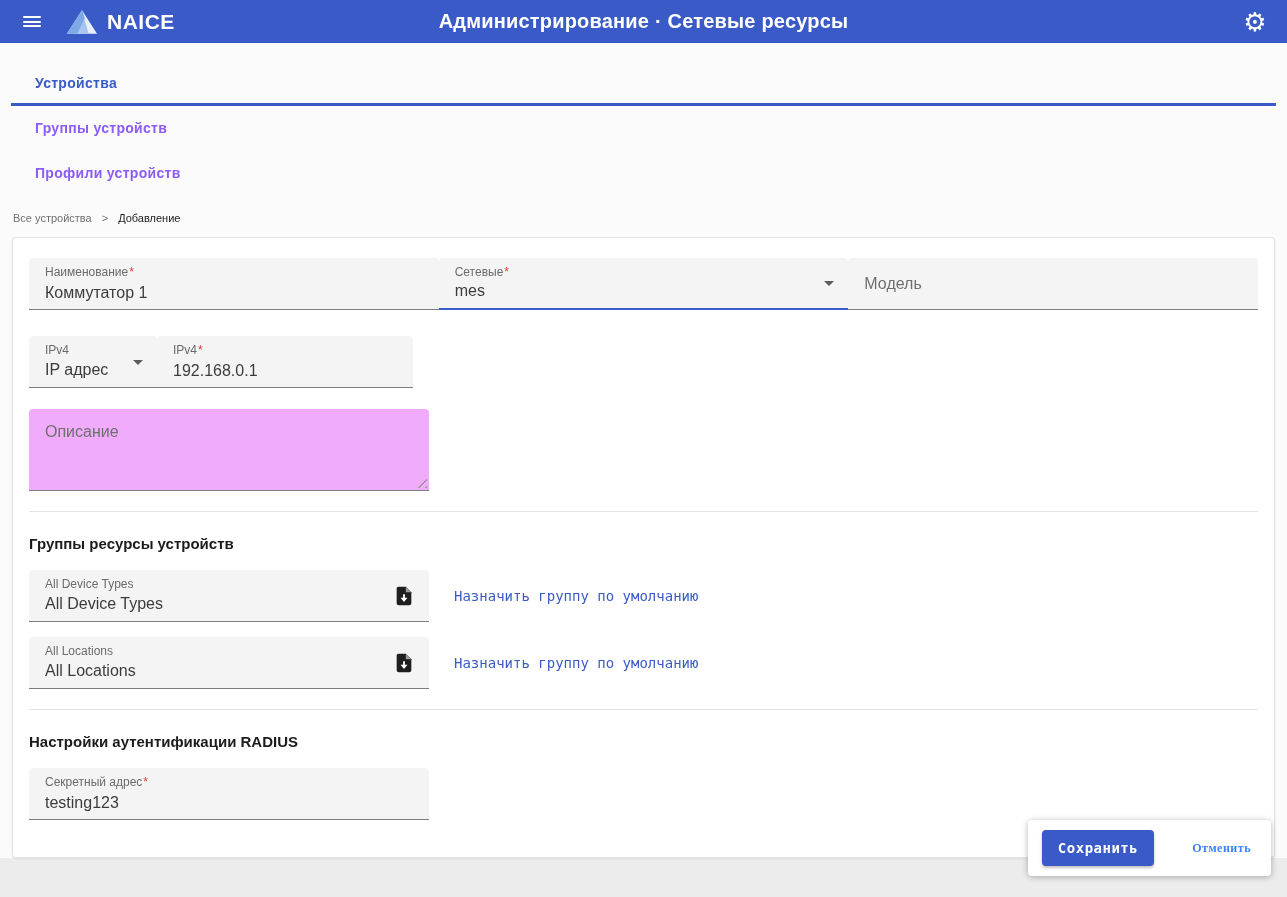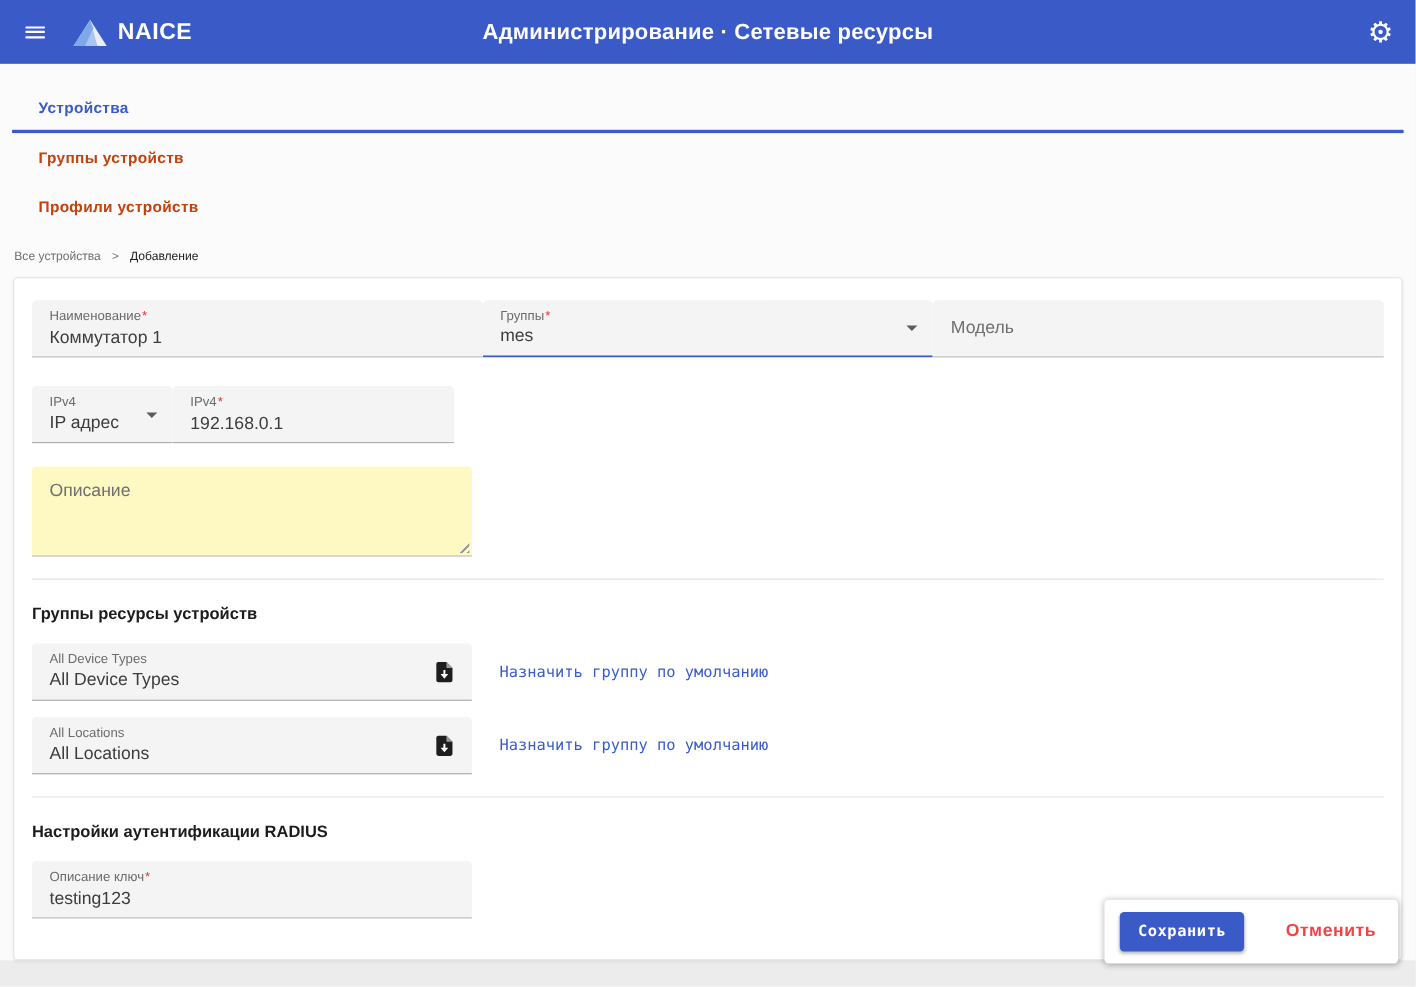--- a/index.html
+++ b/index.html
@@ -6,21 +6,21 @@
   html,body { margin:0; padding:0; }
   body {
     width:1287px; height:897px; overflow:hidden; position:relative;
     background:#ececec;
     font-family:"Liberation Sans","DejaVu Sans",sans-serif;
     color:#1f1f1f;
   }
 
   
   .appbar {
-    height:58px; background:#3a5bc7; color:#fff;
+    height:43px; background:#3a5bc7; color:#fff;
     display:flex; align-items:center; padding:0 10px; position:relative;
   }
   .icon-btn {
     width:44px; height:44px; background:none; border:none; cursor:pointer;
     display:flex; align-items:center; justify-content:center; color:#fff;
   }
   .hamburger span { display:block; width:18px; height:2px; background:#fff; margin:2.5px 0; border-radius:1px; }
   .brand { display:flex; align-items:center; gap:9px; margin-left:12px; }
   .brand-name { font-size:21px; font-weight:700; letter-spacing:.5px; }
   .appbar-title {
@@ -29,21 +29,21 @@
   }
   .settings-btn { margin-left:auto; }
   .gear { font-size:26px; line-height:1; color:#fff; }
 
   
   .page { background:#fbfbfb; }
 
   .tabs { display:flex; padding:18px 11px 0 11px;flex-direction:column; }
   .tab {
     padding:14px 24px 12px; font-size:14px; font-weight:700; letter-spacing:.3px;
-    color:#c2410c; cursor:pointer; border-bottom:3px solid transparent; white-space:nowrap;
+    color:#8b5cf6; cursor:pointer; border-bottom:3px solid transparent; white-space:nowrap;
   }
   .tab.active { color:#3a5bc7; border-bottom-color:#3a5bc7; }
 
   .breadcrumb { padding:16px 12px 13px 13px; font-size:11px; display:flex; align-items:center; gap:10px; }
   .bc-parent { color:#6f6f6f; cursor:pointer; }
   .bc-sep { color:#6f6f6f; }
   .bc-current { color:#1c1c1c; }
 
   
   .card {
@@ -76,21 +76,21 @@
     position:absolute; right:14px; top:50%; margin-top:-2px;
     width:0; height:0; border-left:5px solid transparent; border-right:5px solid transparent;
     border-top:5px solid #5c5c5c;
   }
 
   .w-select { width:128px; }
   .w-ip { width:256px; }
 
   .textarea-field {
     position:relative; margin-top:21px; width:400px; height:82px;
-    background:#fef9c3; border-bottom:1px solid #7c7c7c; border-radius:4px 4px 0 0;
+    background:#f0abfc; border-bottom:1px solid #7c7c7c; border-radius:4px 4px 0 0;
   }
   .textarea-field textarea {
     width:100%; height:100%; border:none; background:transparent; resize:none; outline:none;
     padding:14px 16px; font-size:16px; color:#3c3c3c; font-family:inherit;
   }
   .resize-handle {
     position:absolute; right:2px; bottom:2px; width:11px; height:11px; cursor:nwse-resize;
     background:repeating-linear-gradient(135deg,#9a9a9a 0 1.5px,transparent 1.5px 4.5px);
     clip-path:polygon(100% 0,100% 100%,0 100%);
   }
@@ -120,22 +120,22 @@
     padding:10px 14px; display:flex; align-items:center; gap:32px;
   }
   .btn-save {
     background:#3a5bc7; color:#fff; border:none; border-radius:4px;
     padding:10px 16px; cursor:pointer;
     font-family:"DejaVu Sans Mono",monospace; font-size:14px; font-weight:700; letter-spacing:.5px;
     box-shadow:0 2px 3px rgba(0,0,0,.25);
   }
   .btn-cancel {
     background:none; border:none; padding:10px 6px; cursor:pointer;
-    font-family:Liberation Sans, sans-serif; font-size:16px; font-weight:700; letter-spacing:.5px;
-    color:#ef4444;
+    font-family:Liberation Serif, serif; font-size:12px; font-weight:700; letter-spacing:.5px;
+    color:#3b82f6;
   }
 </style>
 </head>
 <body>
 
 <header class="appbar">
   <button class="icon-btn">
     <span class="hamburger">
         <span></span>
         <span></span>
@@ -181,21 +181,21 @@
     <div class="row row1">
       <div class="field">
         <div class="field-label">
           <span>Наименование</span><span class="req">*</span>
         </div>
         <input class="field-input" value="Коммутатор 1" style="">
       </div>
 
       <div class="field focused">
         <div class="field-label">
-          <span>Группы</span><span class="req">*</span>
+          <span>Сетевые</span><span class="req">*</span>
         </div>
         <div class="field-value">mes</div>
         <span class="arrow"></span>
       </div>
 
       <div class="field empty">
         <input class="field-input" placeholder="Модель" style="">
       </div>
     </div>
 
@@ -258,21 +258,21 @@
       </div>
       <a class="assign-link">Назначить группу по умолчанию</a>
     </div>
 
     <div class="divider"></div>
 
     <h2 class="section-title">Настройки аутентификации RADIUS</h2>
 
     <div class="field w-secret">
       <div class="field-label">
-        <span>Описание ключ</span><span class="req">*</span>
+        <span>Секретный адрес</span><span class="req">*</span>
       </div>
       <input class="field-input" value="testing123" style="">
     </div>
 
   </main>
 </div>
 
 <div class="actions-card">
   <button class="btn-save">Сохранить</button>
   <button class="btn-cancel">Отменить</button>

